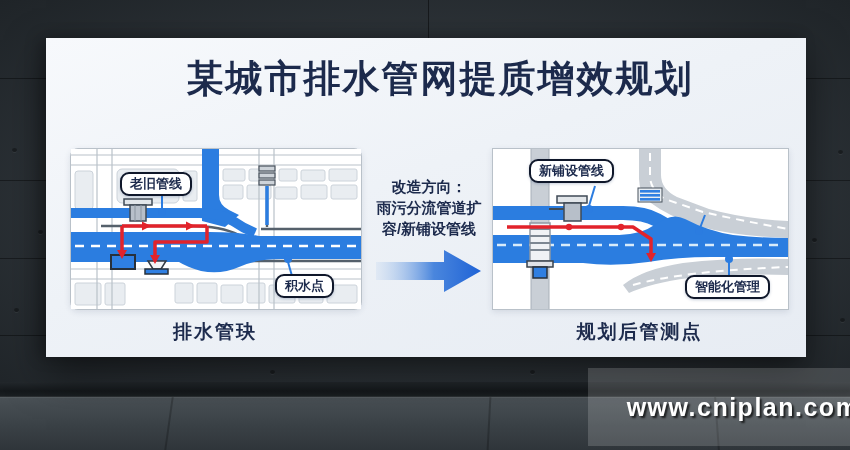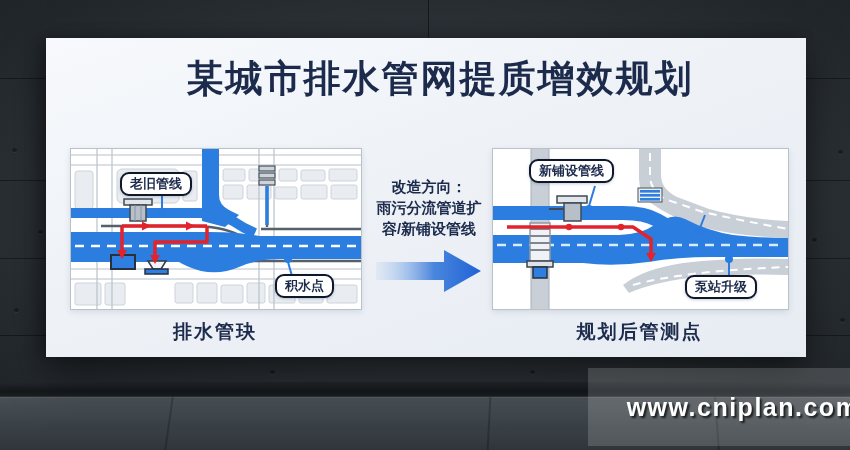--- a/index.html
+++ b/index.html
@@ -52,21 +52,21 @@
   .subtitle-dash{width:86px;height:4px;border-radius:2px;}
   .subtitle-dash.left{background:linear-gradient(90deg,rgba(66,128,216,0) 0%,#3c7ad6 60%,#7fb0ea 100%);}
   .subtitle-dash.right{background:linear-gradient(270deg,rgba(66,128,216,0) 0%,#3c7ad6 60%,#7fb0ea 100%);}
   .board-subtitle{font-size:23px;font-weight:700;letter-spacing:3px;color:#20305a;}
 
   
   .map-panel{
     position:absolute;background:#ffffff;border:1px solid #b9c1c9;
     box-shadow:0 2px 6px rgba(40,60,90,0.12);
   }
-  .map-left{left:24px;top:110px;width:290px;height:160px;}
+  .map-left{left:24px;top:110px;width:290px;height:160px;border-radius:8px;}
   .map-right{left:446px;top:110px;width:295px;height:160px;}
   .map-panel svg{position:absolute;left:0;top:0;}
   .chip{
     position:absolute;z-index:3;background:#ffffff;border:2px solid #0f172a;border-radius:9px;
     padding:1px 8px;font-size:13px;font-weight:700;color:#1c2a4c;white-space:nowrap;
     box-shadow:0 1px 3px rgba(30,60,110,0.25);
   }
   .caption{
     position:absolute;text-align:center;font-size:19px;font-weight:700;
     letter-spacing:2px;color:#1d2b4d;
@@ -273,21 +273,21 @@
       <g>
         <line x1="102" y1="37" x2="96" y2="57" stroke="#2b7ce0" stroke-width="2"></line>
         <circle cx="96" cy="60" r="4" fill="#2b7ce0"></circle>
         <line x1="212" y1="66" x2="207" y2="79" stroke="#2b7ce0" stroke-width="2"></line>
         <circle cx="206" cy="82" r="4" fill="#2b7ce0"></circle>
         <line x1="236" y1="126" x2="236" y2="113" stroke="#2b7ce0" stroke-width="2"></line>
         <circle cx="236" cy="110" r="4" fill="#2b7ce0"></circle>
       </g>
     </svg>
     <div class="chip" style="left:36px;top:10px">新铺设管线</div>
-    <div class="chip" style="left:192px;top:126px">泵站升级</div>
+    <div class="chip" style="left:192px;top:126px">智能化管理</div>
   </div>
   <div class="caption caption-right">规划后管测点</div>
 
 </div>
 
 <div class="watermark-panel">
   <span class="watermark-text">www.cniplan.com</span>
 </div>
 
 </body></html>

